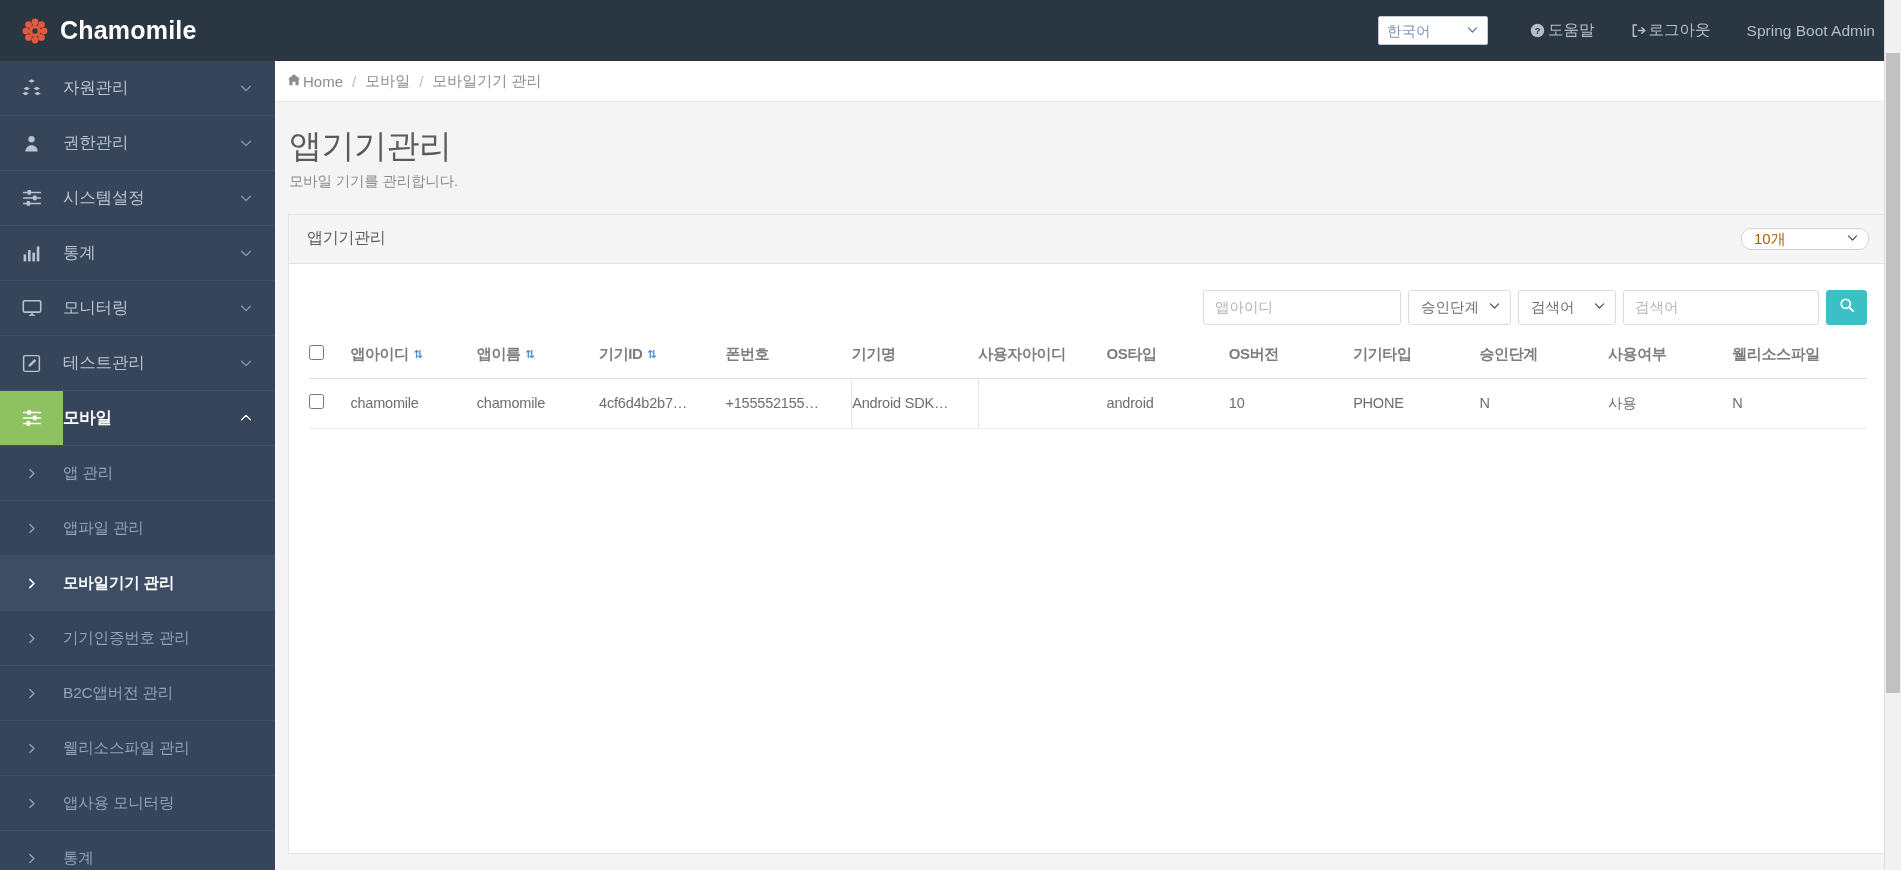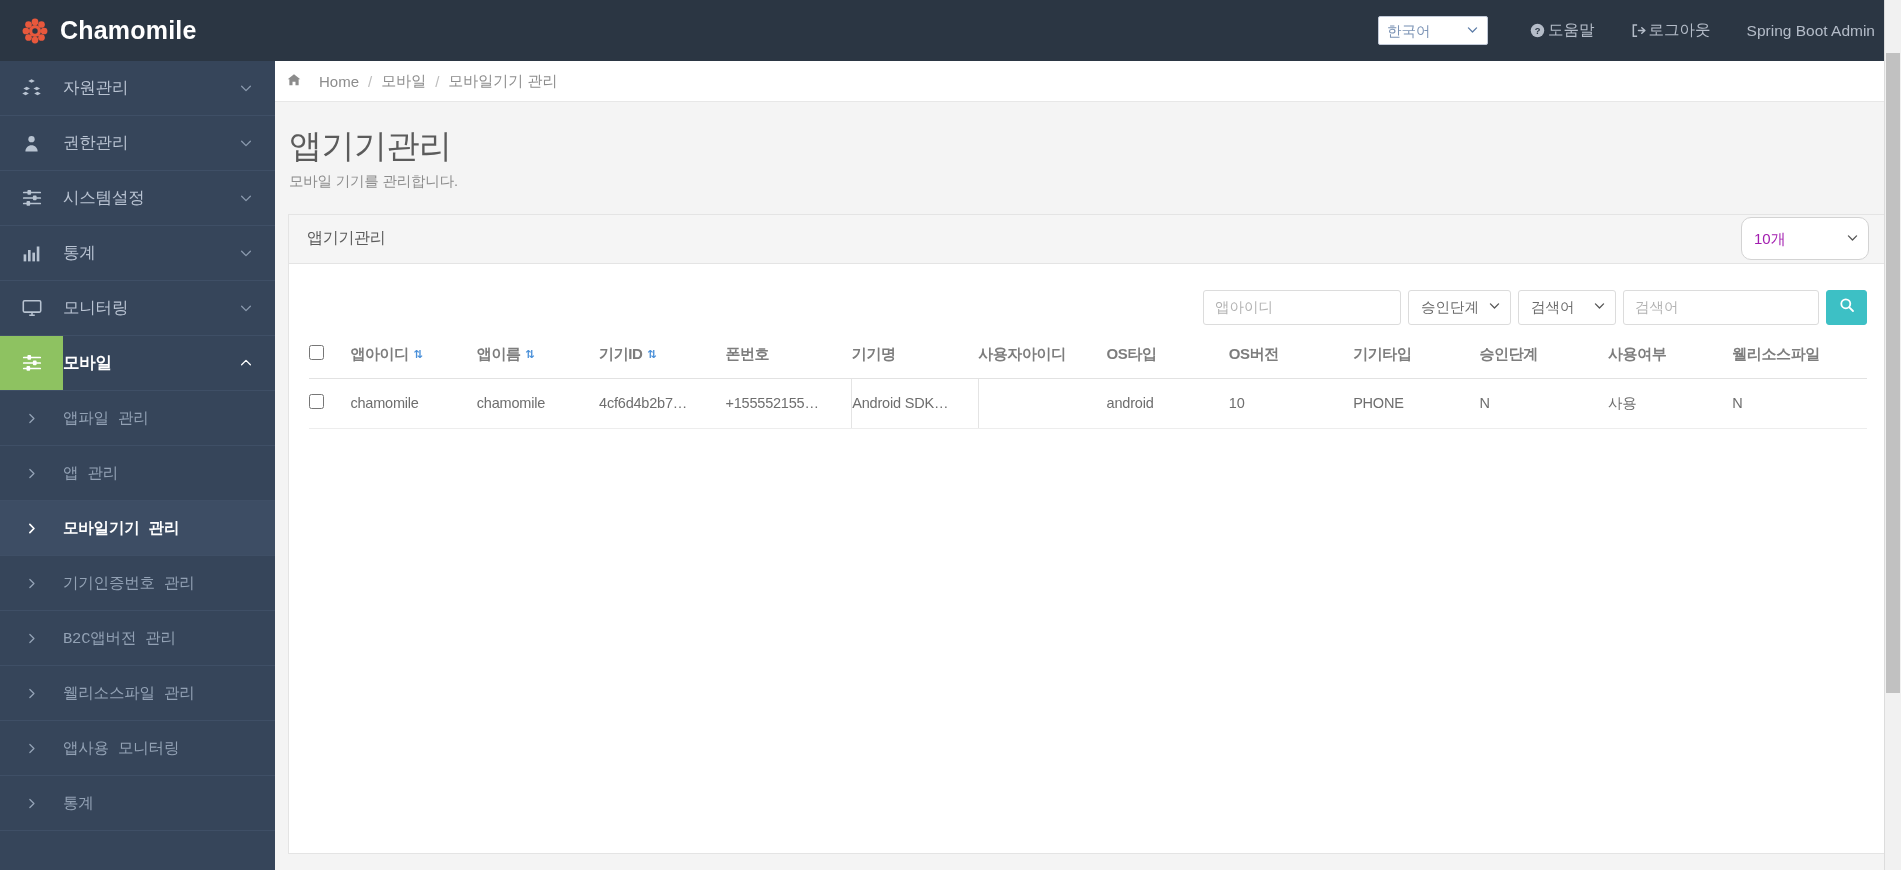--- a/index.html
+++ b/index.html
@@ -61,21 +61,20 @@
 
   
   .body-row { display: flex; flex: 1; min-height: 0; }
 
   
   .sidebar {
     width: 275px; min-width: 275px;
     background: #36455a;
     overflow: hidden;
     position: relative;
-    font-family: Liberation Mono, monospace;
   }
   .nav-item {
     display: flex; align-items: center;
     height: 55px;
     border-bottom: 1px solid #3f4f66;
     cursor: pointer;
     position: relative;
   }
   .nav-icon {
     width: 63px; min-width: 63px; height: 100%;
@@ -115,21 +114,21 @@
     position: relative;
   }
   .breadcrumb-bar {
     background: #ffffff;
     border-bottom: 1px solid #e7e7e7;
     height: 41px;
     display: flex; align-items: center;
     padding: 0 0 0 12px;
     font-size: 15px;
   }
-  .crumb { color: #8c8c8c; text-decoration: none; display:flex; align-items:flex-start; gap:18px; }
+  .crumb { color: #8c8c8c; text-decoration: none; display:flex; align-items:flex-start; gap:2px; }
   .crumb-sep { color: #bdbdbd; padding: 0 9px; }
 
   .page-head { padding: 24px 0 0 14px; }
   .page-title {
     font-size: 33px; color: #5b5b5b; font-weight: normal;
     margin: 0; letter-spacing: -0.5px; line-height: 1.2;
   }
   .page-sub {
     font-size: 14.5px; color: #8c8c8c; margin-top: 6px;
     letter-spacing: -0.2px;
@@ -146,23 +145,23 @@
     background: #f5f5f5;
     border-bottom: 1px solid #e4e4e4;
     display: flex; align-items: center;
     padding: 0 18px;
   }
   .card-title { font-size: 16px; color: #5b5b5b; letter-spacing: -0.3px; }
   .page-size-wrap { margin-left: auto; position: relative; }
   .page-size {
     appearance: none; -webkit-appearance: none;
     border: 1px solid #d3d3d3; border-radius: 10px;
-    background: #ffffff; color: #a21caf;
+    background: #ffffff; color: #a16207;
     font-size: 15px; font-family: "Liberation Sans", sans-serif;
-    height: 43px; width: 128px;
+    height: 22px; width: 128px;
     padding: 0 26px 0 12px;
   }
   .sel-caret {
     position: absolute; right: 10px; top: 50%; transform: translateY(-50%);
     pointer-events: none; color: #555;
   }
 
   .card-body { padding: 22px 20px 0 20px; }
 
   .filter-row {
@@ -382,20 +381,34 @@
             </svg>
         </span>
         <span class="nav-label">모니터링</span>
         <span class="nav-caret">
           <svg width="14" height="14" viewBox="0 0 16 16">
               <path d="M3 6l5 5 5-5" stroke="currentColor" stroke-width="1.5" fill="none" stroke-linecap="round" stroke-linejoin="round"></path>
             </svg>
         </span>
       </div>
 
+      <div class="nav-item">
+        <span class="nav-icon">
+          <svg width="21" height="21" viewBox="0 0 24 24" fill="none" stroke="currentColor" stroke-width="1.7">
+              <rect x="3" y="3" width="18" height="18" rx="2"></rect>
+              <path d="M15.5 6.8l2 2-6.4 6.4-2.6.6.6-2.6z" fill="currentColor" stroke="none"></path>
+            </svg>
+        </span>
+        <span class="nav-label">테스트관리</span>
+        <span class="nav-caret">
+          <svg width="14" height="14" viewBox="0 0 16 16">
+              <path d="M3 6l5 5 5-5" stroke="currentColor" stroke-width="1.5" fill="none" stroke-linecap="round" stroke-linejoin="round"></path>
+            </svg>
+        </span>
+      </div>
 
       <div class="nav-item active">
         <span class="nav-icon">
           <svg width="22" height="22" viewBox="0 0 24 24">
               <g stroke="currentColor" stroke-width="1.9" stroke-linecap="round">
                 <path d="M3 6h18M3 12h18M3 18h18"></path>
               </g>
               <g fill="currentColor">
                 <rect x="7" y="3.4" width="4" height="5" rx="1"></rect>
                 <rect x="13" y="9.4" width="4" height="5" rx="1"></rect>
@@ -410,30 +423,30 @@
             </svg>
         </span>
       </div>
 
       <div class="sub-item">
         <span class="sub-arrow">
           <svg width="13" height="13" viewBox="0 0 16 16">
               <path d="M6 3l5 5-5 5" stroke="currentColor" stroke-width="1.6" fill="none" stroke-linecap="round" stroke-linejoin="round"></path>
             </svg>
         </span>
+        <span class="sub-label">앱 관리</span>
+      </div>
+
+      <div class="sub-item">
+        <span class="sub-arrow">
+          <svg width="13" height="13" viewBox="0 0 16 16">
+              <path d="M6 3l5 5-5 5" stroke="currentColor" stroke-width="1.6" fill="none" stroke-linecap="round" stroke-linejoin="round"></path>
+            </svg>
+        </span>
         <span class="sub-label">앱파일 관리</span>
-      </div>
-
-      <div class="sub-item">
-        <span class="sub-arrow">
-          <svg width="13" height="13" viewBox="0 0 16 16">
-              <path d="M6 3l5 5-5 5" stroke="currentColor" stroke-width="1.6" fill="none" stroke-linecap="round" stroke-linejoin="round"></path>
-            </svg>
-        </span>
-        <span class="sub-label">앱 관리</span>
       </div>
 
       <div class="sub-item active">
         <span class="sub-arrow">
           <svg width="13" height="13" viewBox="0 0 16 16">
               <path d="M6 3l5 5-5 5" stroke="currentColor" stroke-width="2.1" fill="none" stroke-linecap="round" stroke-linejoin="round"></path>
             </svg>
         </span>
         <span class="sub-label">모바일기기 관리</span>
       </div>

